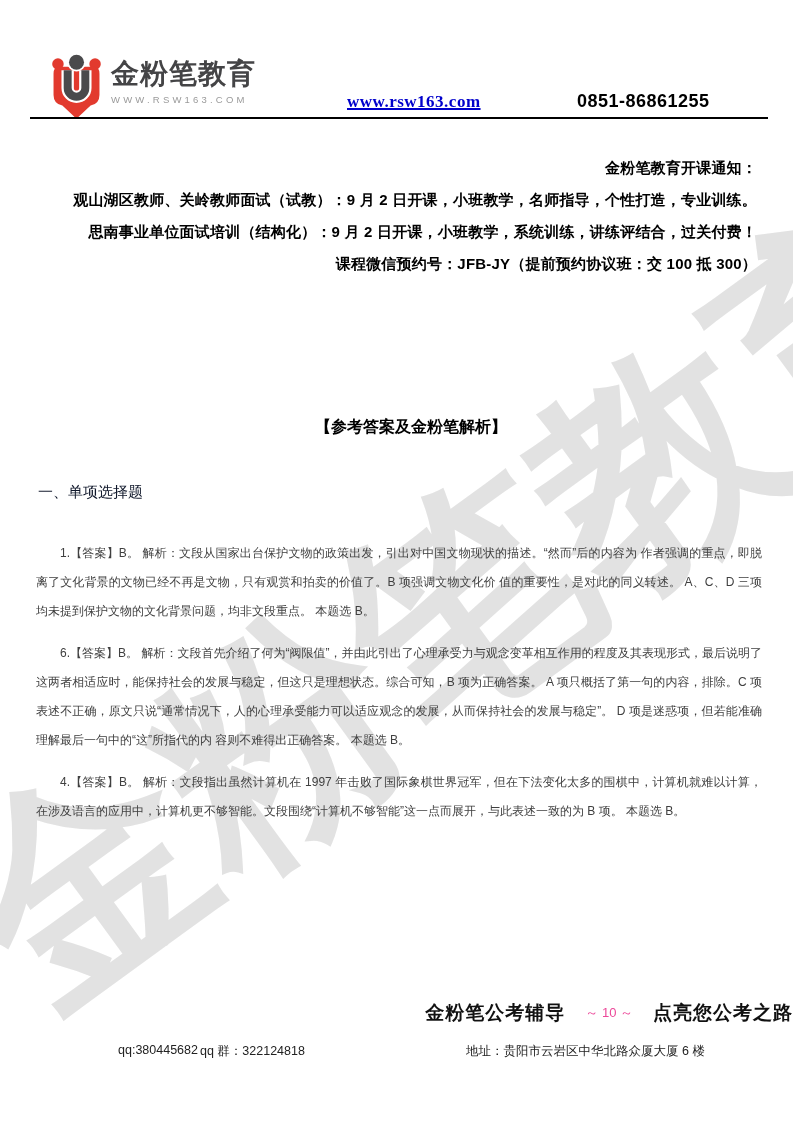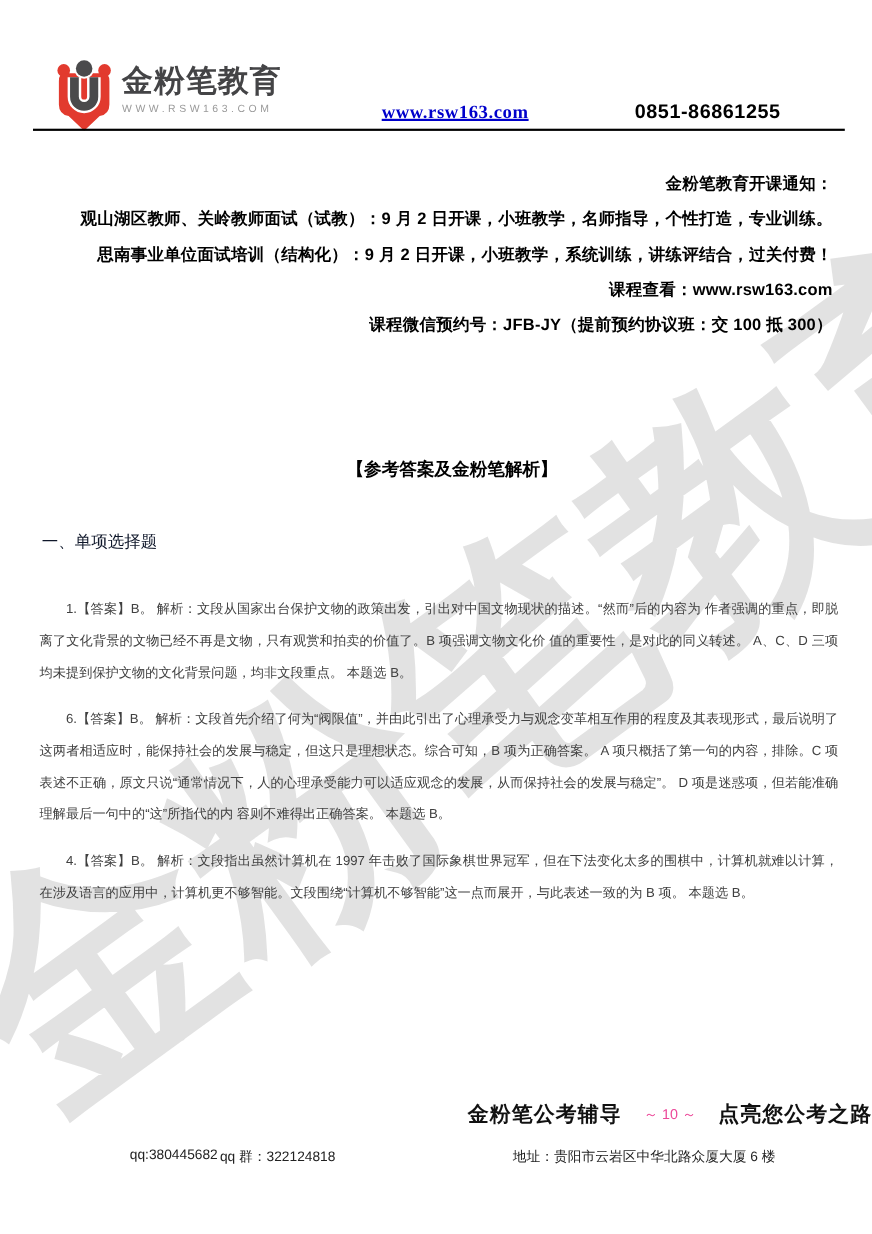--- a/index.html
+++ b/index.html
@@ -101,21 +101,20 @@
     <a class="hdr-link" href="#">www.rsw163.com</a>
 
     <span class="hdr-phone">0851-86861255</span>
 
     <div class="hdr-rule"></div>
 
     <div class="notice">
       <p>金粉笔教育开课通知：</p>
       <p>观山湖区教师、关岭教师面试（试教）：9 月 2 日开课，小班教学，名师指导，个性打造，专业训练。</p>
       <p>思南事业单位面试培训（结构化）：9 月 2 日开课，小班教学，系统训练，讲练评结合，过关付费！</p>
-      <p>课程查看：www.rsw163.com</p>
       <p>课程微信预约号：JFB-JY（提前预约协议班：交 100 抵 300）</p>
     </div>
 
     <div class="doc-title">【参考答案及金粉笔解析】</div>
 
     <div class="section-heading">一、单项选择题</div>
 
     <div class="answers">
       <p>1.【答案】B。 解析：文段从国家出台保护文物的政策出发，引出对中国文物现状的描述。“然而”后的内容为 作者强调的重点，即脱离了文化背景的文物已经不再是文物，只有观赏和拍卖的价值了。B 项强调文物文化价 值的重要性，是对此的同义转述。 A、C、D 三项均未提到保护文物的文化背景问题，均非文段重点。 本题选 B。</p>
       <p>6.【答案】B。 解析：文段首先介绍了何为“阀限值”，并由此引出了心理承受力与观念变革相互作用的程度及其表现形式，最后说明了这两者相适应时，能保持社会的发展与稳定，但这只是理想状态。综合可知，B 项为正确答案。 A 项只概括了第一句的内容，排除。C 项表述不正确，原文只说“通常情况下，人的心理承受能力可以适应观念的发展，从而保持社会的发展与稳定”。 D 项是迷惑项，但若能准确理解最后一句中的“这”所指代的内 容则不难得出正确答案。 本题选 B。</p>

